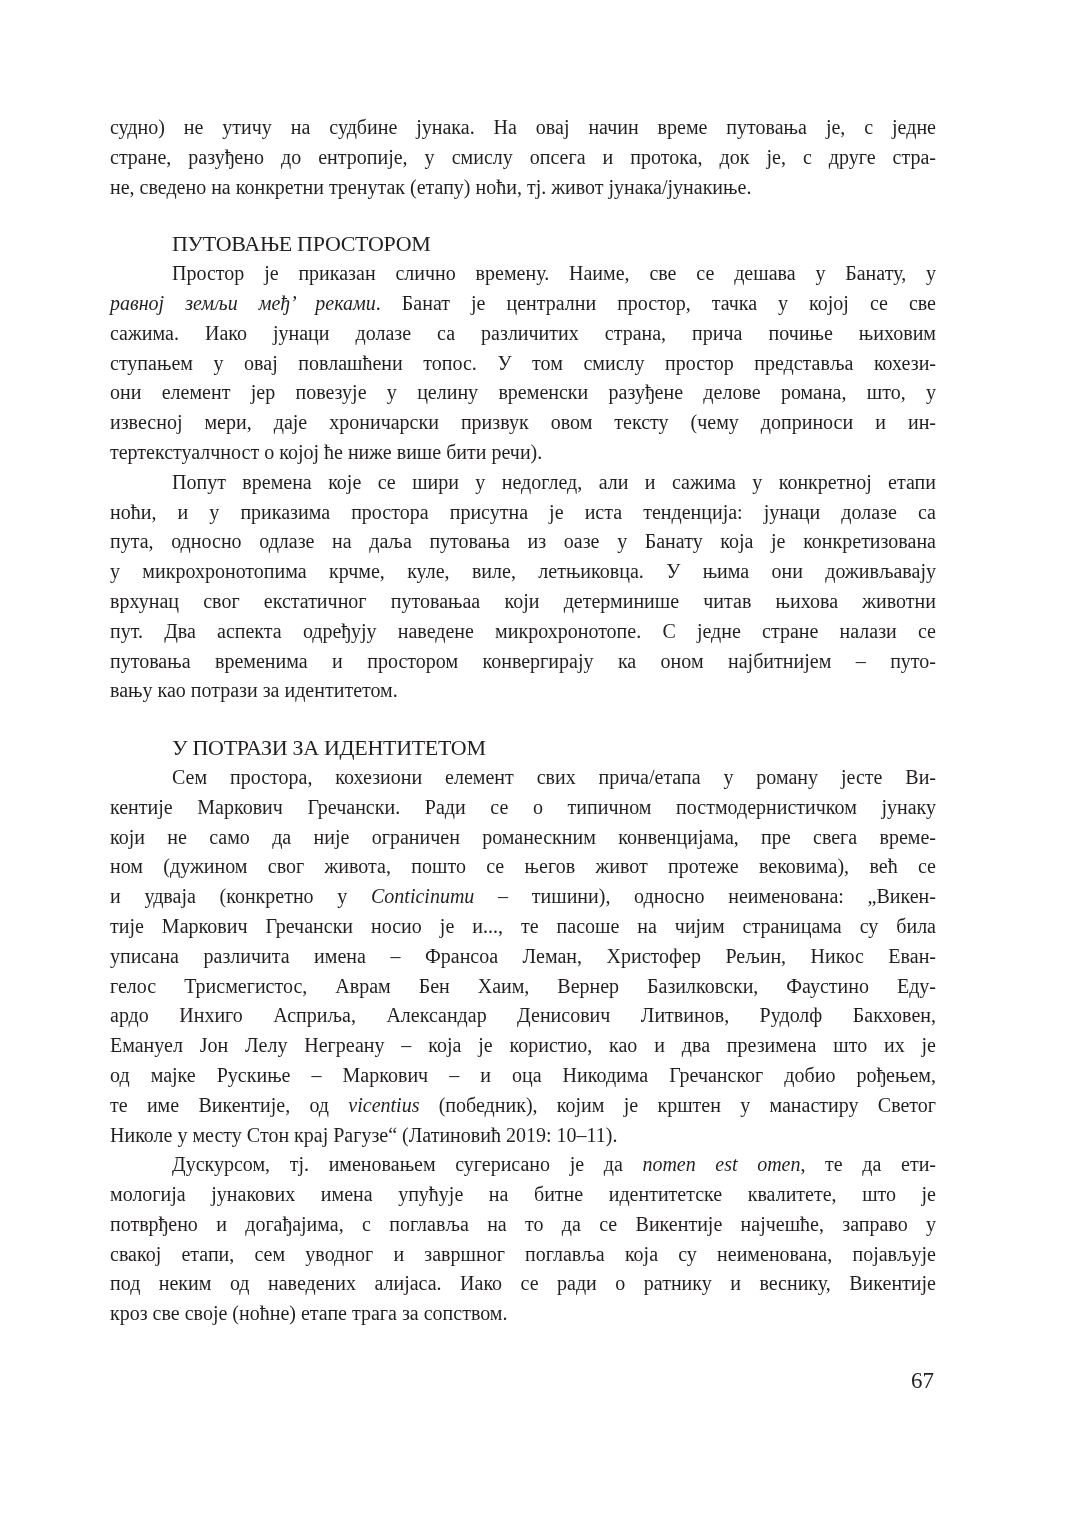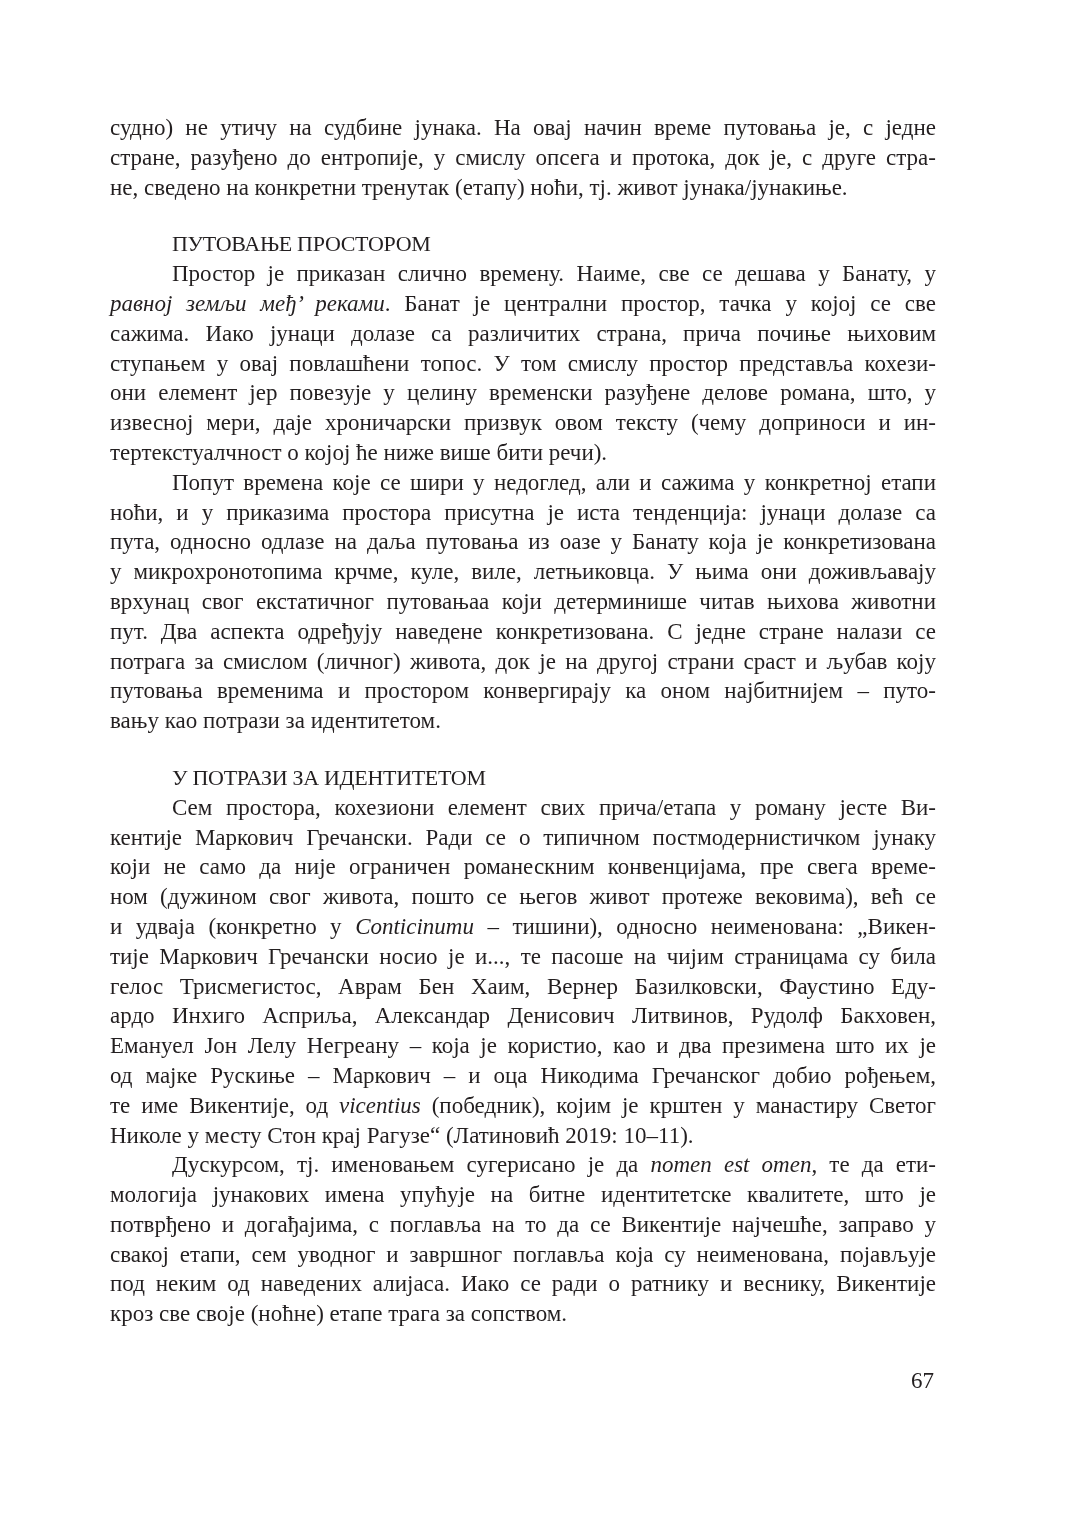--- a/index.html
+++ b/index.html
@@ -18,21 +18,21 @@
     .page {
       position: absolute;
       left: 110px;
       top: 113px;
       width: 826px;
     }
     .line {
       display: block;
       height: 29.8px;
       line-height: 29.8px;
-      font-size: 23px;
+      font-size: 20px;
       text-align: justify;
       text-align-last: justify;
       white-space: nowrap;
       overflow: visible;
     }
     .line.last {
       text-align-last: left;
     }
     .line.indent {
       padding-left: 62px;
@@ -82,37 +82,37 @@
     <span class="line">извесној мери, даје хроничарски призвук овом тексту (чему доприноси и ин-</span>
     <span class="line last">тертекстуалчност о којој ће ниже више бити речи).</span>
   </div>
 
   <div>
     <span class="line indent">Попут времена које се шири у недоглед, али и сажима у конкретној етапи</span>
     <span class="line">ноћи, и у приказима простора присутна је иста тенденција: јунаци долазе са</span>
     <span class="line">пута, односно одлазе на даља путовања из оазе у Банату која је конкретизована</span>
     <span class="line">у микрохронотопима крчме, куле, виле, летњиковца. У њима они доживљавају</span>
     <span class="line">врхунац свог екстатичног путовањаа који детерминише читав њихова животни</span>
-    <span class="line">пут. Два аспекта одређују наведене конкретизована. С једне стране налази се</span>
-    <span class="line">потрага за смислом (личног) живота, док је на другој страни сраст и љубав коју</span>
+    <span class="line">пут. Два аспекта одређују наведене микрохронотопе. С једне стране налази се</span>
     <span class="line">путовања временима и простором конвергирају ка оном најбитнијем – путо-</span>
     <span class="line last">вању као потрази за идентитетом.</span>
   </div>
 
   <span class="gap"></span>
 
   <span class="heading">У ПОТРАЗИ ЗА ИДЕНТИТЕТОМ</span>
 
   <div>
     <span class="line indent">Сем простора, кохезиони елемент свих прича/етапа у роману јесте Ви-</span>
     <span class="line">кентије Маркович Гречански. Ради се о типичном постмодернистичком јунаку</span>
     <span class="line">који не само да није ограничен романескним конвенцијама, пре свега време-</span>
     <span class="line">ном (дужином свог живота, пошто се његов живот протеже вековима), већ се</span>
     <span class="line"><span>и удваја (конкретно у </span><i>Conticinumu</i><span> – тишини), односно неименована: „Викен-</span></span>
     <span class="line">тије Маркович Гречански носио је и..., те пасоше на чијим страницама су била</span>
+    <span class="line">уписана различита имена – Франсоа Леман, Христофер Рељин, Никос Еван-</span>
     <span class="line">гелос Трисмегистос, Аврам Бен Хаим, Вернер Базилковски, Фаустино Еду-</span>
     <span class="line">ардо Инхиго Асприља, Александар Денисович Литвинов, Рудолф Бакховен,</span>
     <span class="line">Емануел Јон Лелу Негреану – која је користио, као и два презимена што их је</span>
     <span class="line">од мајке Рускиње – Маркович – и оца Никодима Гречанског добио рођењем,</span>
     <span class="line"><span>те име Викентије, од </span><i>vicentius</i><span> (победник), којим је крштен у манастиру Светог</span></span>
     <span class="line last">Николе у месту Стон крај Рагузе“ (Латиновић 2019: 10–11).</span>
   </div>
 
   <div>
     <span class="line indent"><span>Дускурсом, тј. именовањем сугерисано је да </span><i>nomen est omen</i><span>, те да ети-</span></span>

